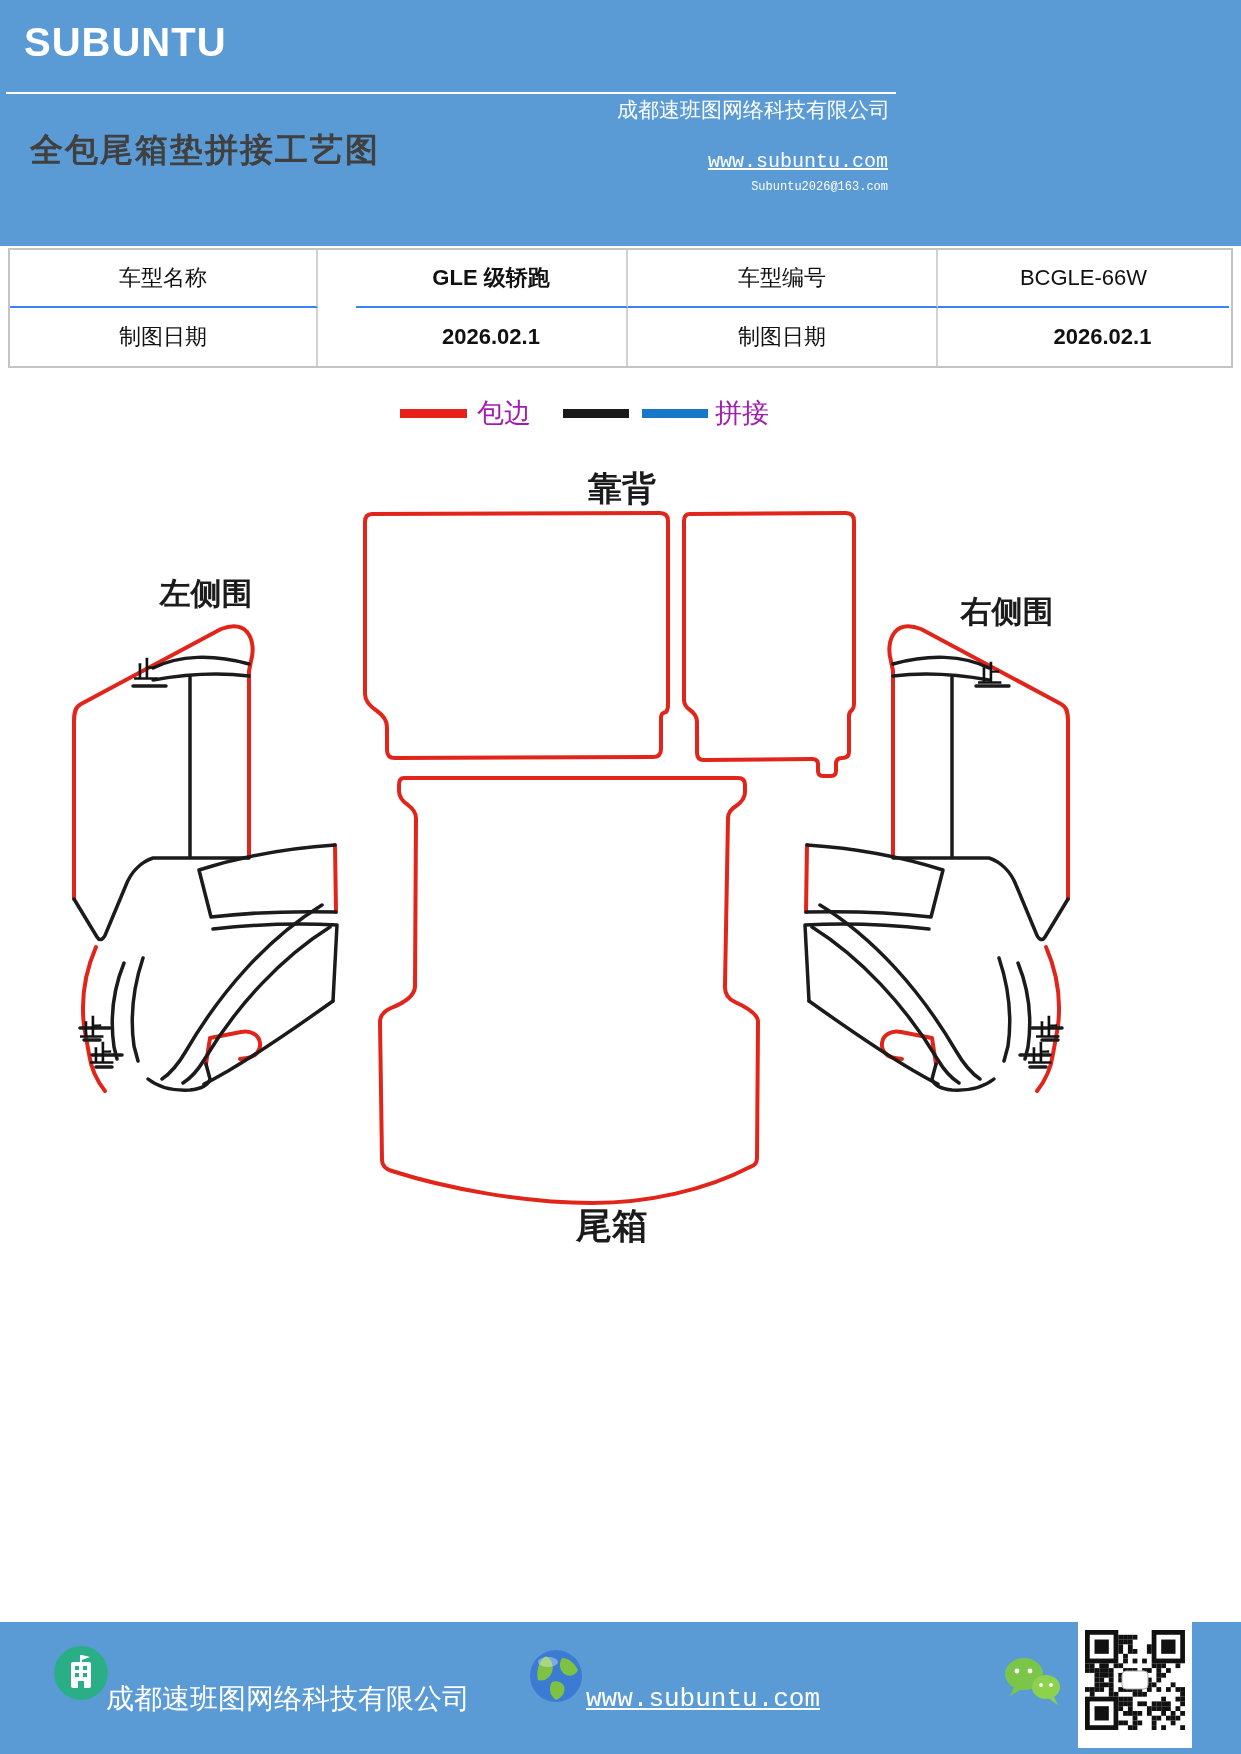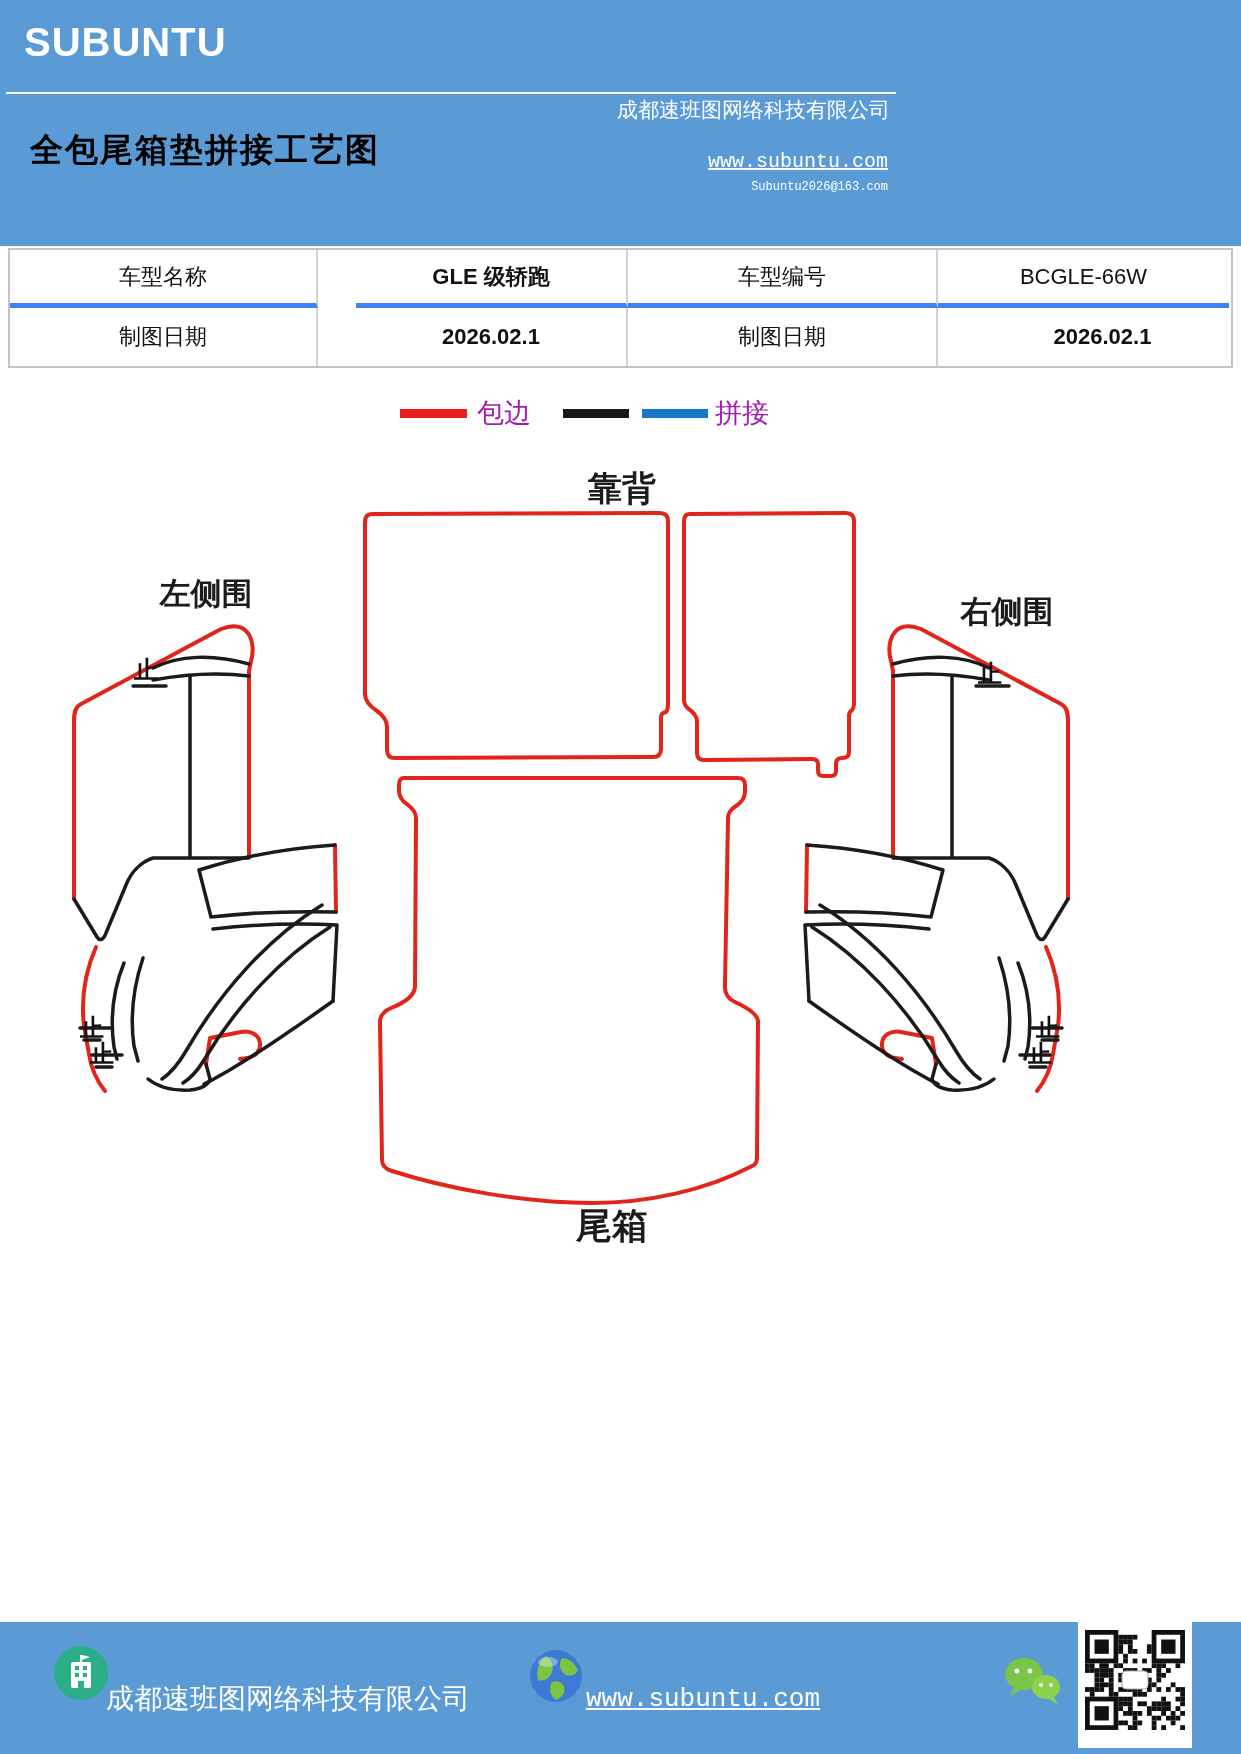--- a/index.html
+++ b/index.html
@@ -3,29 +3,29 @@
 <meta charset="utf-8">
 <style>
   * { margin:0; padding:0; box-sizing:border-box; }
   html,body { width:1241px; height:1754px; background:#fff; font-family:"Liberation Sans", sans-serif; overflow:hidden; }
   .page { position:relative; width:1241px; height:1754px; background:#fff; }
 
   
   .header { position:absolute; left:0; top:0; width:1241px; height:246px; background:#5B9BD5; }
   .logo { position:absolute; left:24px; top:12px; font-size:40px; font-weight:800; color:#fff; letter-spacing:1px;margin-top:8px; }
   .header-rule { position:absolute; left:6px; top:92px; width:890px; height:2px; background:#fff; }
-  .doc-title { position:absolute; left:30px; top:128px; font-size:33px; font-weight:bold; color:#000000; font-family:"Liberation Serif", serif; letter-spacing:2px; }
+  .doc-title { position:absolute; left:30px; top:128px; font-size:33px; font-weight:bold; color:#404040; font-family:"Liberation Serif", serif; letter-spacing:2px; }
   .hdr-company { position:absolute; right:351px; top:96px; font-size:21px; color:#fff; font-family:"Liberation Serif", serif; }
   .hdr-url { position:absolute; right:353px; top:150px; font-size:20px; color:#fff; text-decoration:underline; font-family:"Liberation Mono", monospace; }
   .hdr-email { position:absolute; right:353px; top:180px; font-size:12px; color:#fff; font-family:"Liberation Mono", monospace; }
   .sop { position:absolute; left:925px; top:52px; font-size:96px; font-weight:800; color:#fff; letter-spacing:3px; }
 
   
   .info-table { position:absolute; left:8px; top:248px; width:1225px; border:2px solid #c4c4c4; background:#fff; display:grid; grid-template-columns:308px 310px 310px 291px; grid-auto-rows:58px; }
-  .cell { display:flex; align-items:center; justify-content:center; font-size:22px; color:#111; border-right:2px solid #d2d2d2; border-bottom:5px solid #3b82f6; }
+  .cell { display:flex; align-items:center; justify-content:center; font-size:22px; color:#111; border-right:2px solid #d2d2d2; border-bottom:2px solid #3b82f6; }
   .cell:nth-child(4n) { border-right:none; }
   .cell.last-row { border-bottom:none; }
   .cell.val { font-weight:bold;margin-left:38px; }
 
   
   .legend { position:absolute; left:0; top:393px; width:1241px; height:42px; }
   .legend .bar { position:absolute; top:16px; height:9px; }
   .bar-red { left:400px; width:67px; background:#E8201A; }
   .bar-black { left:563px; width:66px; background:#1a1a1a; }
   .bar-blue { left:642px; width:66px; background:#1778C9; }

